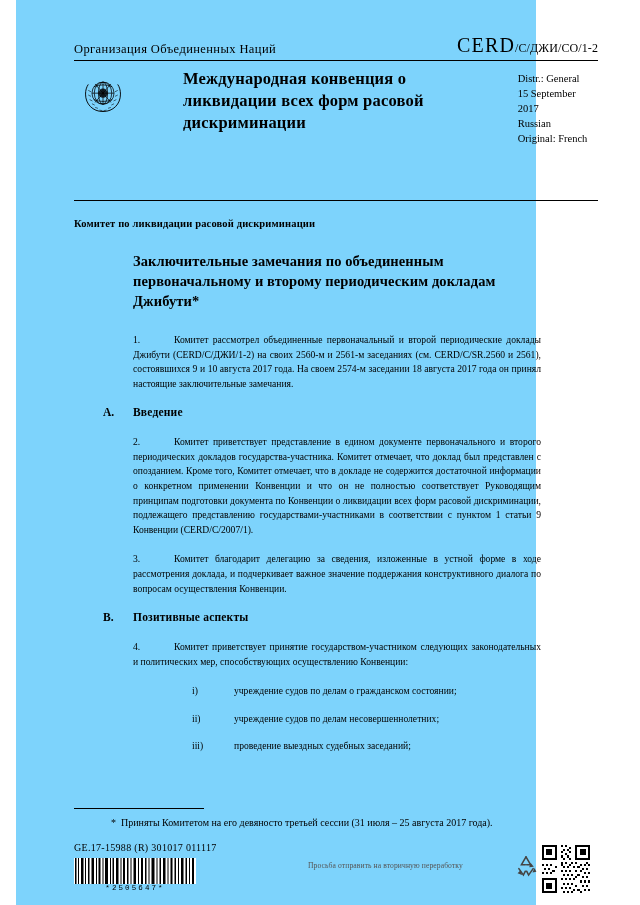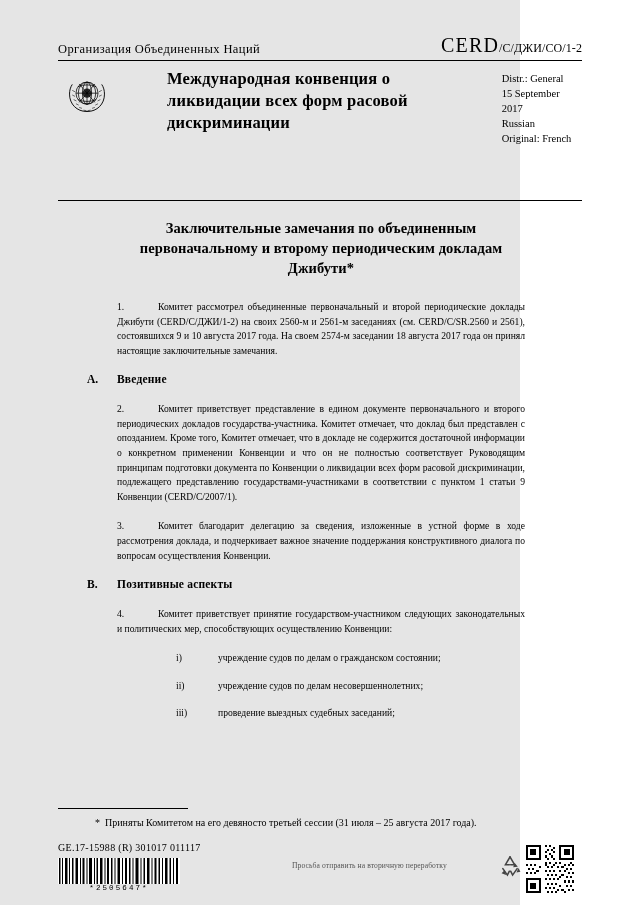--- a/index.html
+++ b/index.html
@@ -11,24 +11,24 @@
     width: 640px;
     height: 905px;
     font-family: "Liberation Serif", "DejaVu Serif", serif;
     color: #000000;
     position: relative;
     overflow: hidden;
   }
 
   .page {
     position: absolute;
-    left: 0; top: 0;
+    left: 16px; top: 0;
     width: 520px;
     height: 905px;
-    background: #e5e5e5;
+    background: #7dd3fc;
   }
 
   
   .masthead {
     position: absolute;
     left: 58px;
     top: 34px;
     width: 524px;
   }
   .masthead-row {
@@ -115,21 +115,20 @@
   }
 
   .doc-title {
     margin-left: 59px;
     width: 408px;
     font-size: 14.5px;
     font-weight: bold;
     line-height: 1.38;
     letter-spacing: 0.1px;
     margin-bottom: 22px;
-    text-align: center;
   }
 
   .para {
     margin-left: 59px;
     width: 408px;
     font-size: 9.6px;
     line-height: 1.52;
     text-align: justify;
     margin-bottom: 15px;
     position: relative;
@@ -289,20 +288,21 @@
       <div>15 September 2017</div>
       <div>Russian</div>
       <div>Original: French</div>
     </div>
   </div>
 
   <div class="rule-thin"></div>
 
   <div class="content">
 
+    <div class="committee">Комитет по ликвидации расовой дискриминации</div>
 
     <div class="doc-title">Заключительные замечания по объединенным первоначальному и второму периодическим докладам Джибути*</div>
 
     <div class="para">
       <span class="num">1.</span><span>Комитет рассмотрел объединенные первоначальный и второй периодические доклады Джибути (CERD/C/ДЖИ/1-2) на своих 2560-м и 2561-м заседаниях (см. CERD/C/SR.2560 и 2561), состоявшихся 9 и 10 августа 2017 года. На своем 2574-м заседании 18 августа 2017 года он принял настоящие заключительные замечания.</span>
     </div>
 
     <div class="section-head">
       <div class="section-letter">A.</div>
       <div class="section-name">Введение</div>

